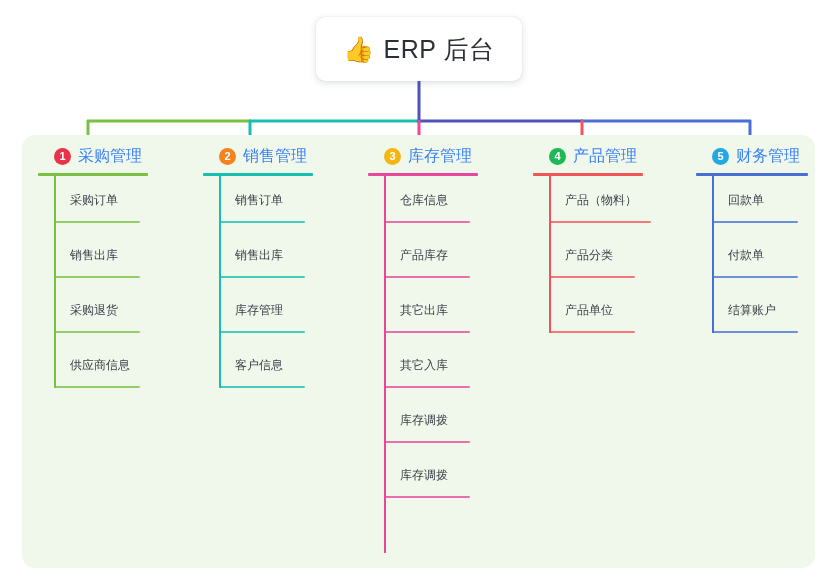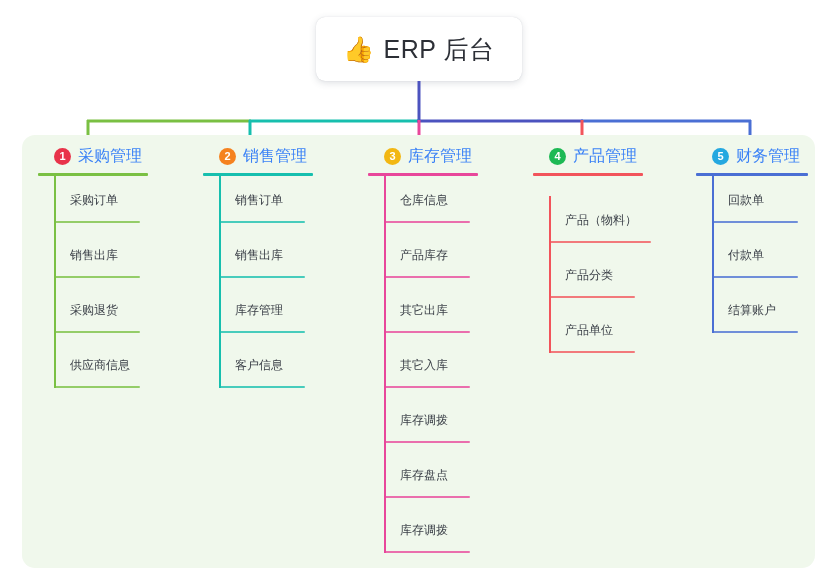--- a/index.html
+++ b/index.html
@@ -159,36 +159,32 @@
           </div>
           <div class="leaf">
             <span class="leaf-text">其它入库</span>
             <div class="leaf-rule" style="background: rgb(232, 71, 155); opacity: 0.78; width: 86px;"></div>
           </div>
           <div class="leaf">
             <span class="leaf-text">库存调拨</span>
             <div class="leaf-rule" style="background: rgb(232, 71, 155); opacity: 0.78; width: 86px;"></div>
           </div>
           <div class="leaf">
-            <span class="leaf-text">库存盘点</span>
-            <div class="leaf-rule" style="background: rgb(232, 71, 155); opacity: 0.78; width: 86px;"></div>
-          </div>
-          <div class="leaf">
             <span class="leaf-text">库存调拨</span>
             <div class="leaf-rule" style="background: rgb(232, 71, 155); opacity: 0.78; width: 86px;"></div>
           </div>
         </div>
       </div>
       <div class="col" style="left: 533px;">
         <div class="col-head">
           <span class="badge" style="background: rgb(29, 185, 84);">4</span>
           <span class="col-title">产品管理</span>
         </div>
         <div class="head-rule" style="background: rgb(242, 84, 91); width: 110px;"></div>
-        <div class="leaves" style="height: 165px; margin-top: 20px;">
+        <div class="leaves" style="height: 165px;">
           <div class="spine" style="background: rgb(242, 84, 91); height: 157px;"></div>
           <div class="leaf">
             <span class="leaf-text">产品（物料）</span>
             <div class="leaf-rule" style="background: rgb(242, 84, 91); opacity: 0.78; width: 102px;"></div>
           </div>
           <div class="leaf">
             <span class="leaf-text">产品分类</span>
             <div class="leaf-rule" style="background: rgb(242, 84, 91); opacity: 0.78; width: 86px;"></div>
           </div>
           <div class="leaf">

